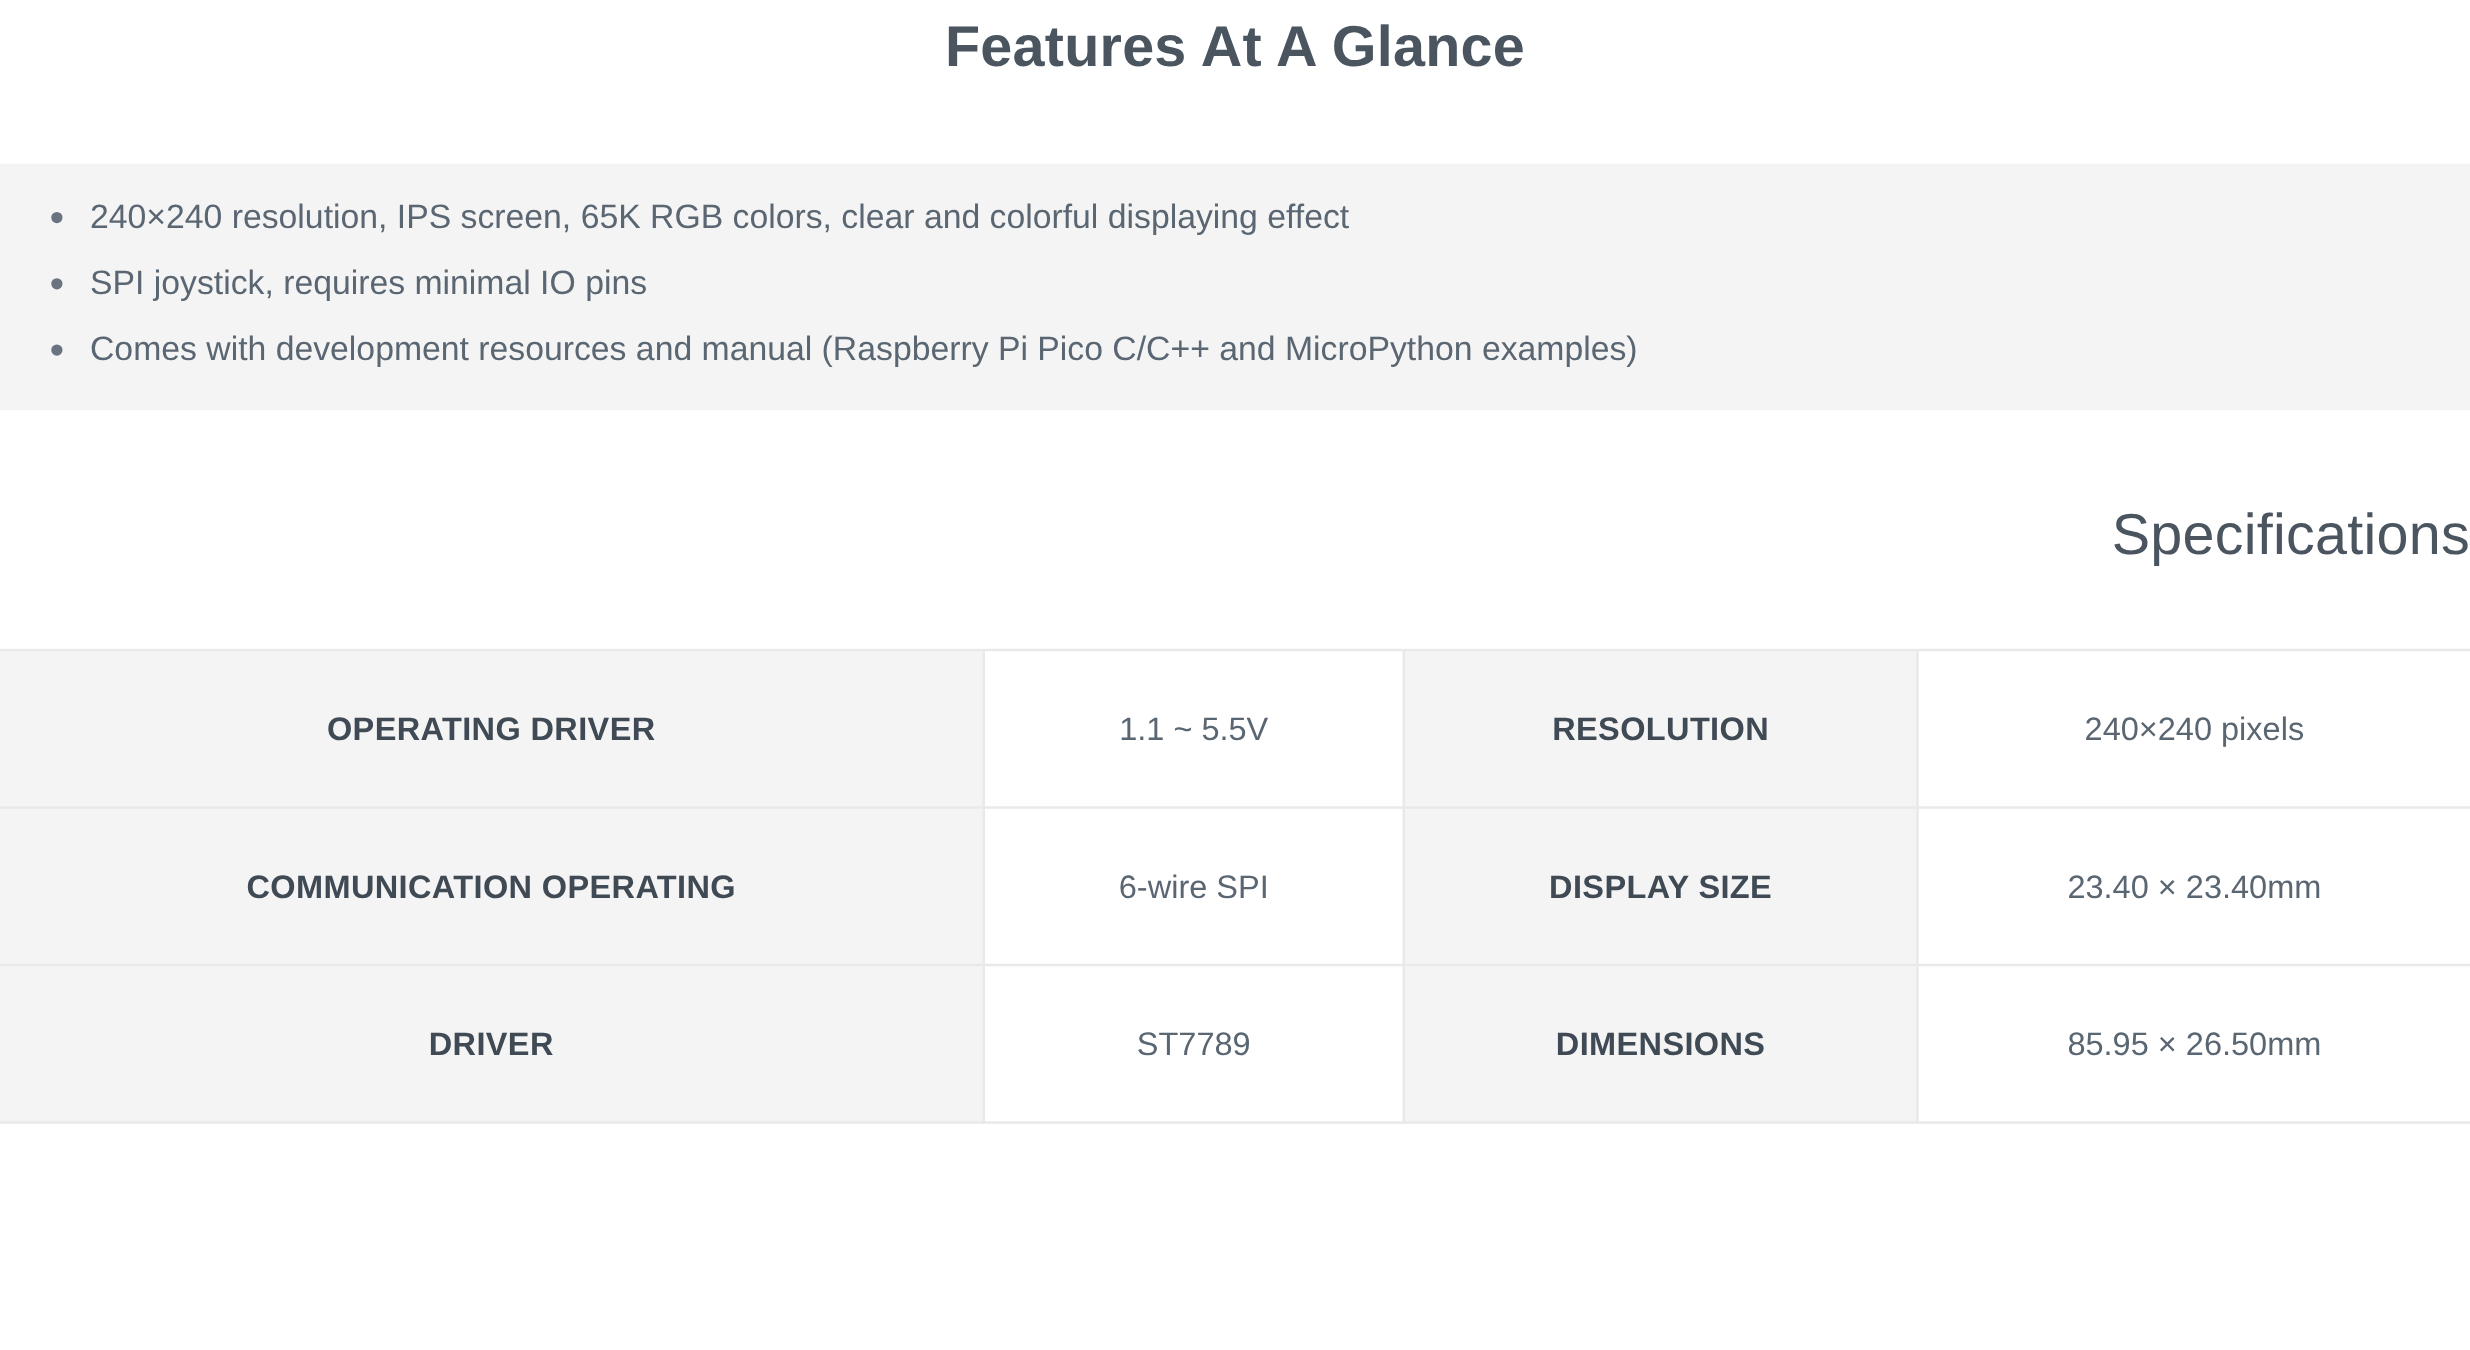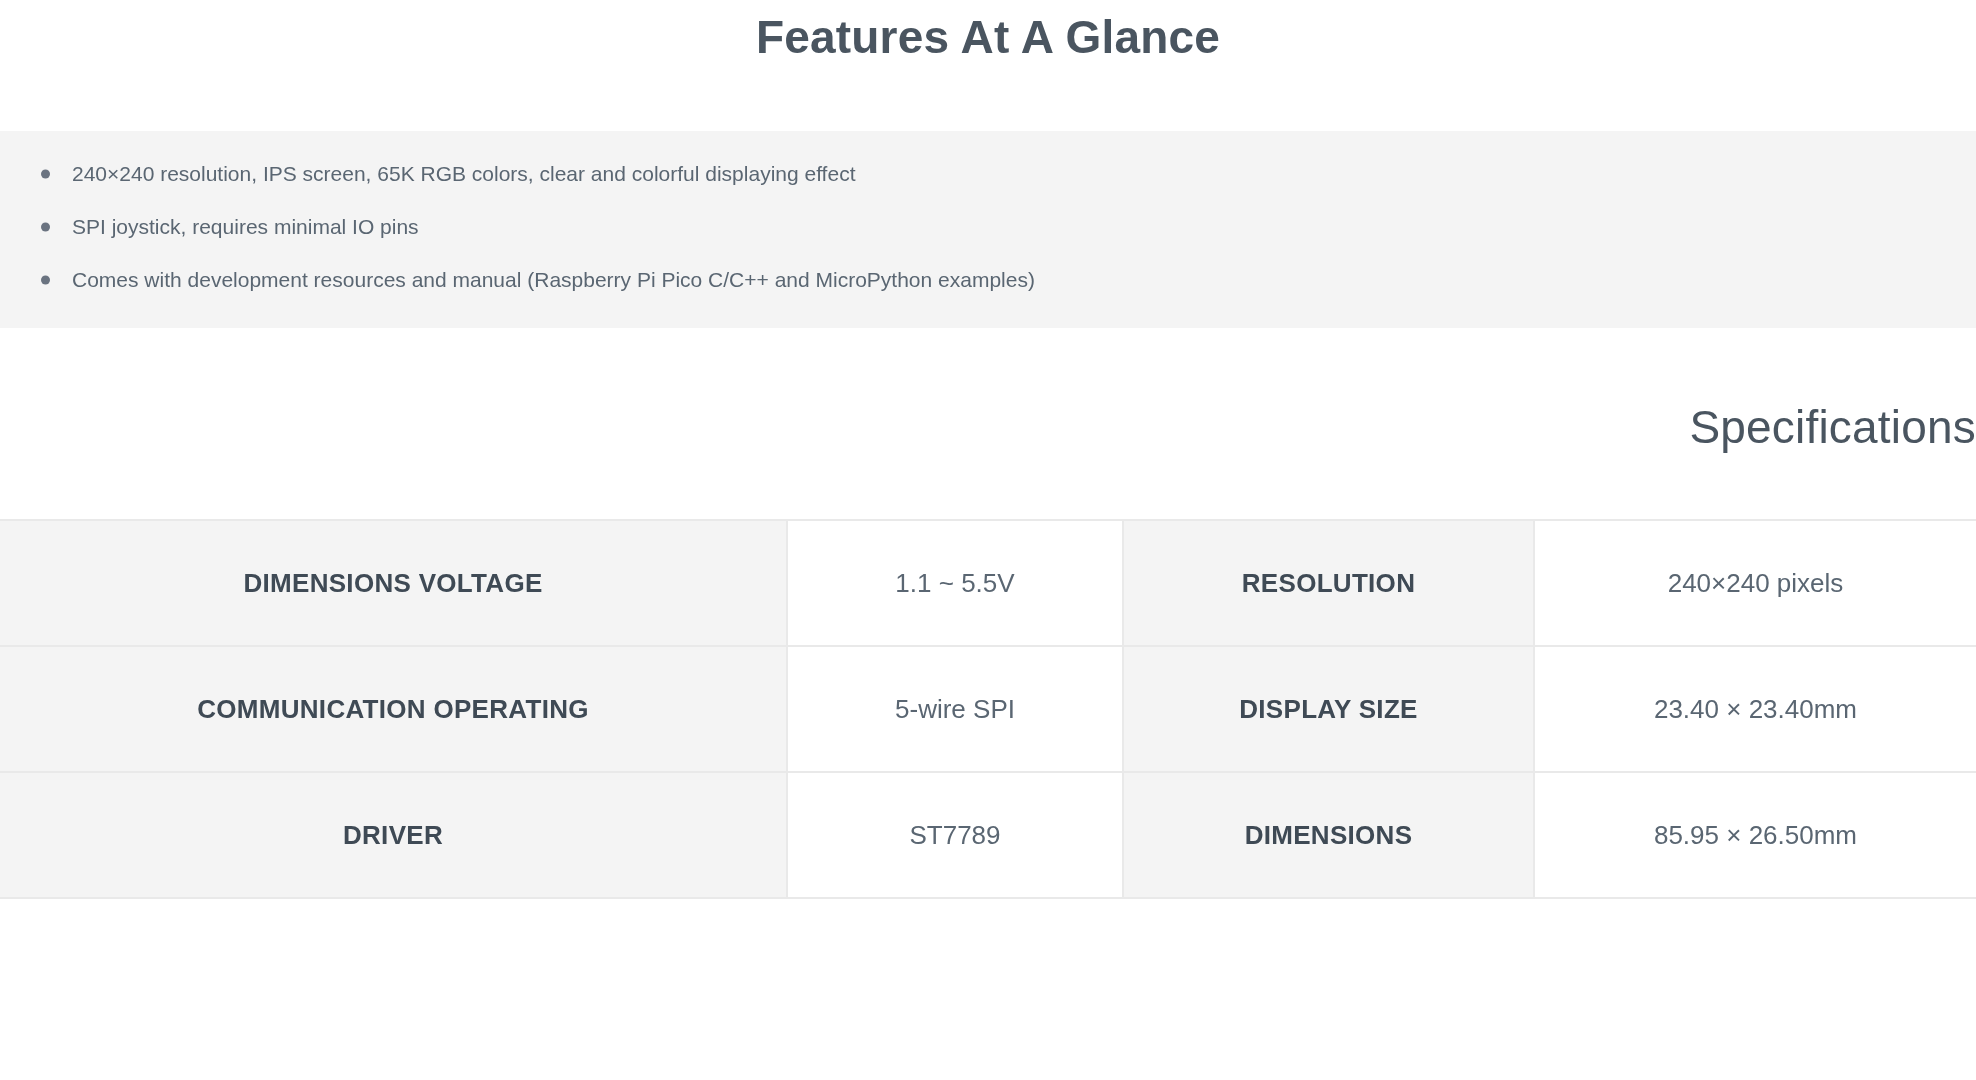--- a/index.html
+++ b/index.html
@@ -51,21 +51,21 @@
     padding: 16px 0 22px 0;
     box-sizing: border-box;
   }
   .features-list {
     margin: 0;
     padding: 0 0 0 36px;
     list-style: none;
   }
   .features-list li {
     position: relative;
-    font-size: 21px;
+    font-size: 27px;
     line-height: 53px;
     color: #5a6672;
     padding-left: 36px;
     white-space: nowrap;
   }
   .features-list li .bullet {
     position: absolute;
     left: 5px;
     top: 50%;
     transform: translateY(-50%);
@@ -144,28 +144,28 @@
   <div class="specs-wrap">
     <table class="specs">
       <colgroup>
         <col class="c1">
           <col class="c2">
           <col class="c3">
           <col class="c4">
       </colgroup>
       <tbody>
         <tr>
-          <td class="label-cell">DIMENSIONS VOLTAGE</td>
+          <td class="label-cell">OPERATING DRIVER</td>
           <td class="value-cell">1.1 ~ 5.5V</td>
           <td class="label-cell">RESOLUTION</td>
           <td class="value-cell last">240×240 pixels</td>
         </tr>
         <tr>
           <td class="label-cell">COMMUNICATION OPERATING</td>
-          <td class="value-cell">5-wire SPI</td>
+          <td class="value-cell">6-wire SPI</td>
           <td class="label-cell">DISPLAY SIZE</td>
           <td class="value-cell last">23.40 × 23.40mm</td>
         </tr>
         <tr>
           <td class="label-cell">DRIVER</td>
           <td class="value-cell">ST7789</td>
           <td class="label-cell">DIMENSIONS</td>
           <td class="value-cell last">85.95 × 26.50mm</td>
         </tr>
       </tbody>

